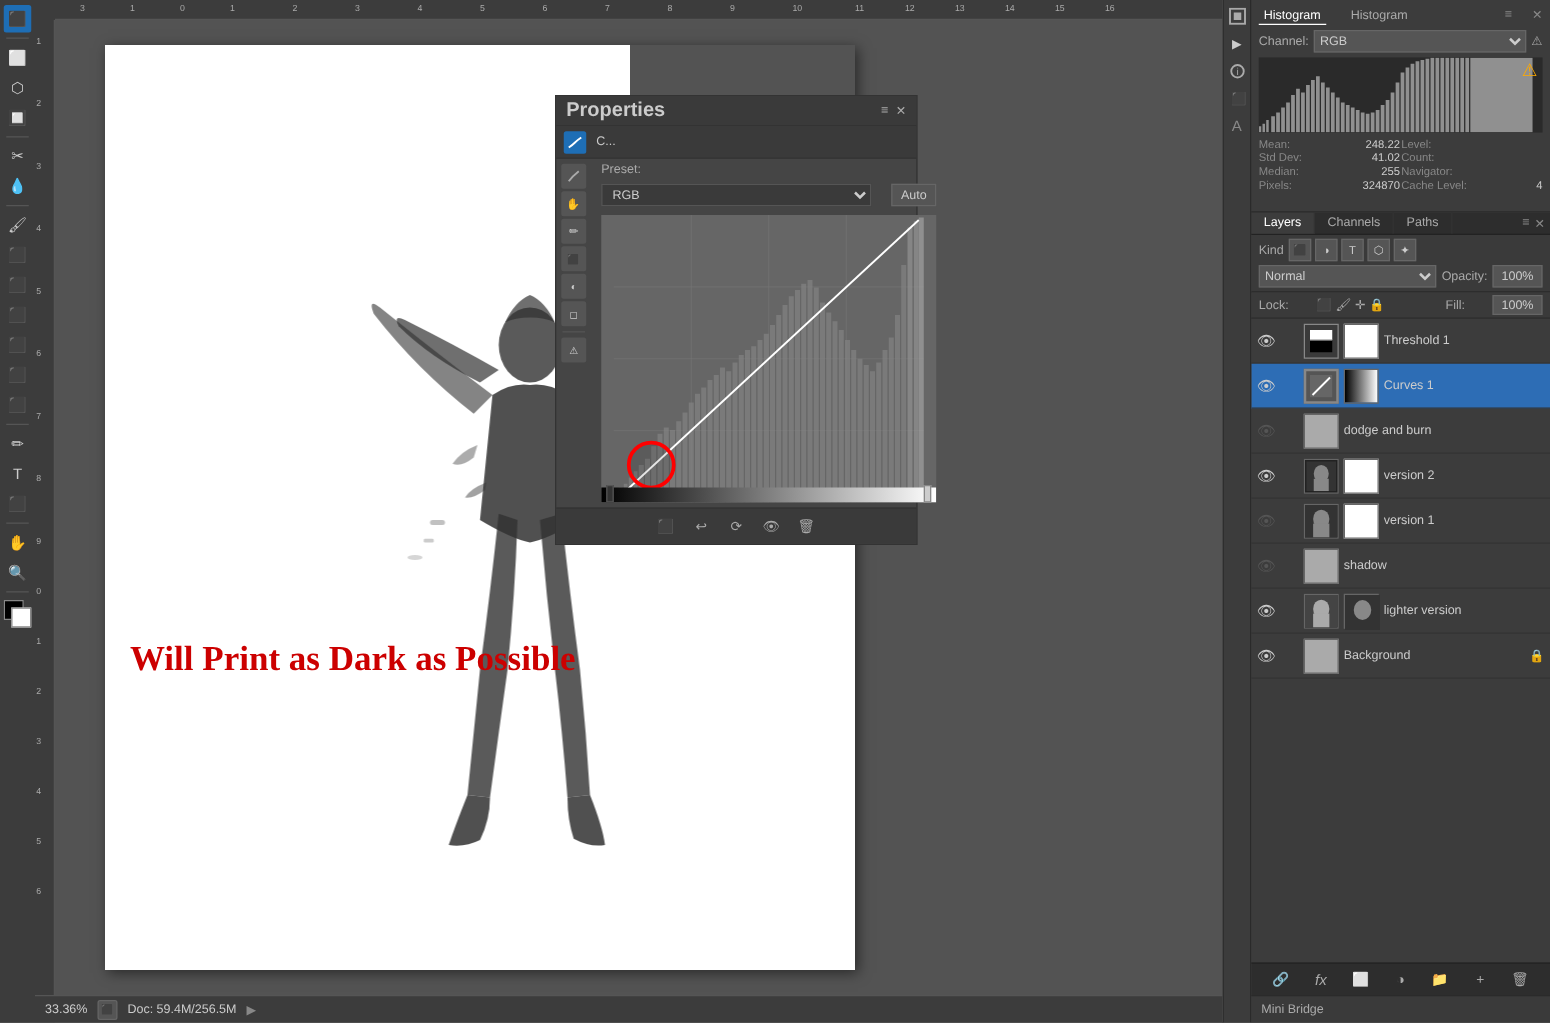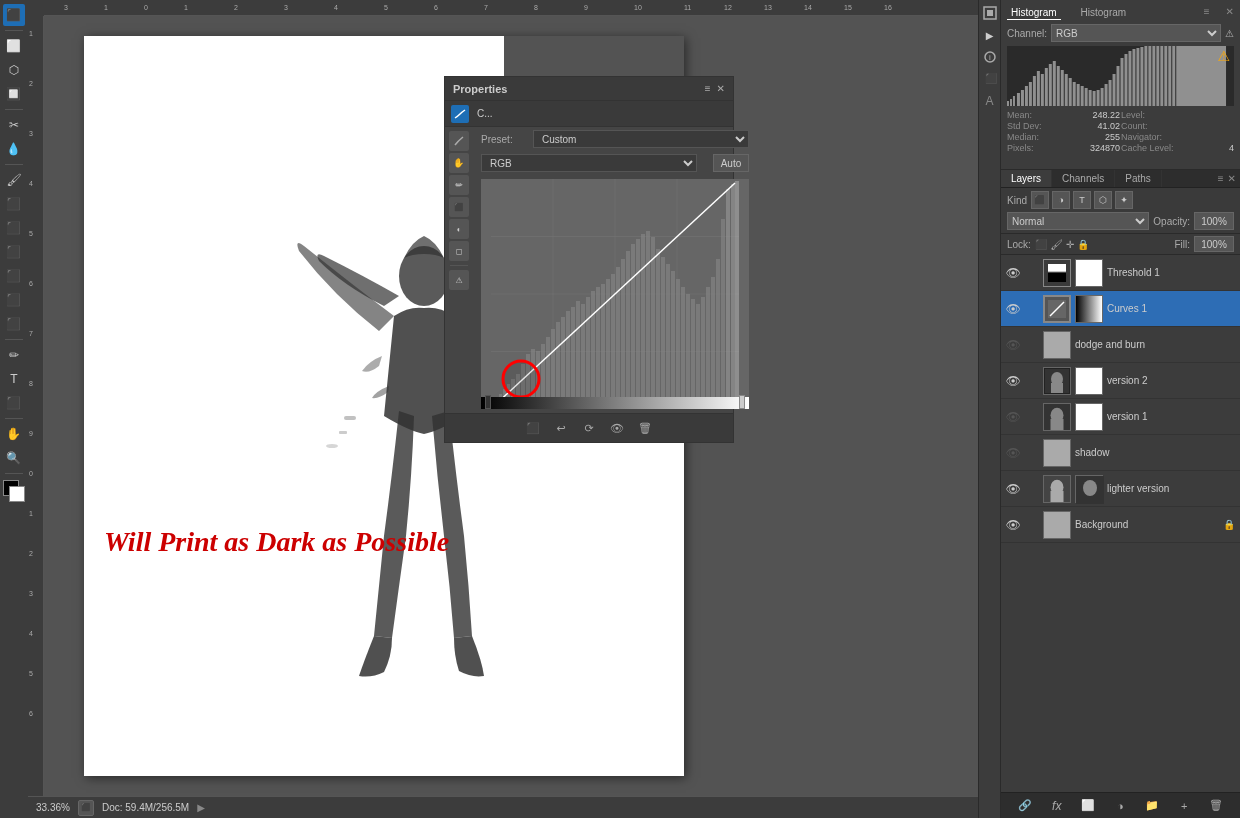--- a/index.html
+++ b/index.html
@@ -103,25 +103,24 @@
     .photoshop-canvas {
       position: absolute;
       top: 20px; left: 40px;
       width: 600px;
       height: 740px;
       background: white;
       box-shadow: 2px 2px 10px rgba(0,0,0,0.5);
     }
     .canvas-text-red {
       position: absolute;
-      top: 490px; left: 20px;
+      top: 476px; left: 20px;
       color: #cc0000;
       font-family: Georgia, serif;
       font-size: 28px;
-      font-style: italic;
       font-weight: bold;
       white-space: nowrap;
       pointer-events: none;
     }
 
     
     .status-bar {
       position: absolute;
       bottom: 0; left: 0; right: 0;
       height: 22px;
@@ -147,21 +146,21 @@
     }
     .panel-header {
       background: #3a3a3a;
       height: 24px;
       display: flex;
       align-items: center;
       padding: 0 8px;
       justify-content: space-between;
       border-bottom: 1px solid #333;
     }
-    .panel-title { font-size: 11px; color: #ccc; font-weight: bold; }
+    .panel-title { font-size: 16px; color: #ccc; font-weight: bold; }
     .panel-controls { display: flex; gap: 6px; align-items: center; }
     .panel-icon { font-size: 10px; color: #aaa; cursor: pointer; }
 
     .panel-tabs {
       display: flex;
       align-items: center;
       background: #3a3a3a;
       height: 26px;
       padding: 0 6px;
       gap: 4px;
@@ -363,21 +362,21 @@
     }
     .opacity-label { font-size: 10px; color: #aaa; }
     .opacity-value {
       width: 40px; height: 18px;
       background: #555; border: 1px solid #666;
       color: #ccc; font-size: 10px;
       text-align: center;
     }
 
     .lock-row {
-      display: flex; align-items: center; gap: 4px; padding: 2px 6px;
+      display: flex; align-items: center; gap: 22px; padding: 2px 6px;
       border-bottom: 1px solid #2a2a2a;
       background: #3a3a3a;
     }
     .lock-label { font-size: 10px; color: #aaa; }
     .lock-icons { display: flex; gap: 3px; }
     .lock-icon {
       font-size: 10px; color: #aaa; cursor: pointer;
     }
     .fill-label { font-size: 10px; color: #aaa; margin-left: auto; }
     .fill-value {
@@ -670,23 +669,20 @@
               <div class="ct-btn" style="font-size:8px;color:#ccc;">◐</div>
               <div class="ct-btn" style="font-size:8px;color:#ccc;">◻</div>
               <div style="width:18px;height:1px;background:#555;margin:2px 0;"></div>
               <div class="ct-btn" style="font-size:8px;color:#ccc;">⚠</div>
             </div>
 
             <div class="panel-main">
 
               <div class="panel-row">
                 <span class="panel-label">Preset:</span>
-                <select class="panel-select">
-                  <option>Custom</option>
-                </select>
               </div>
 
               <div class="panel-row">
                 <select class="panel-select" style="width:80px;">
                   <option>RGB</option>
                 </select>
                 <div class="auto-btn">Auto</div>
               </div>
 
               <div class="curves-container">
@@ -1069,15 +1065,18 @@
           <div class="footer-btn">🔗</div>
           <div class="footer-btn" style="font-style:italic;font-size:12px;">fx</div>
           <div class="footer-btn">⬜</div>
           <div class="footer-btn">◑</div>
           <div class="footer-btn">📁</div>
           <div class="footer-btn">+</div>
           <div class="footer-btn">🗑</div>
         </div>
       </div>
 
+      <div class="mini-bridge">
+        <span>Mini Bridge</span>
+      </div>
     </div>
   </div>
 </div>
 
 </body></html>

